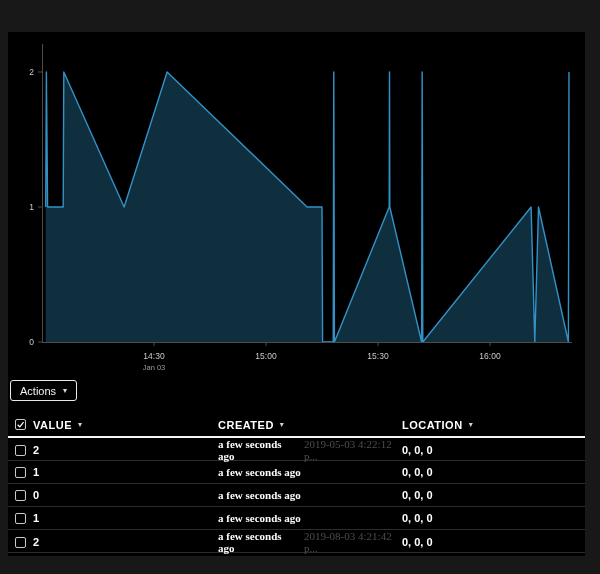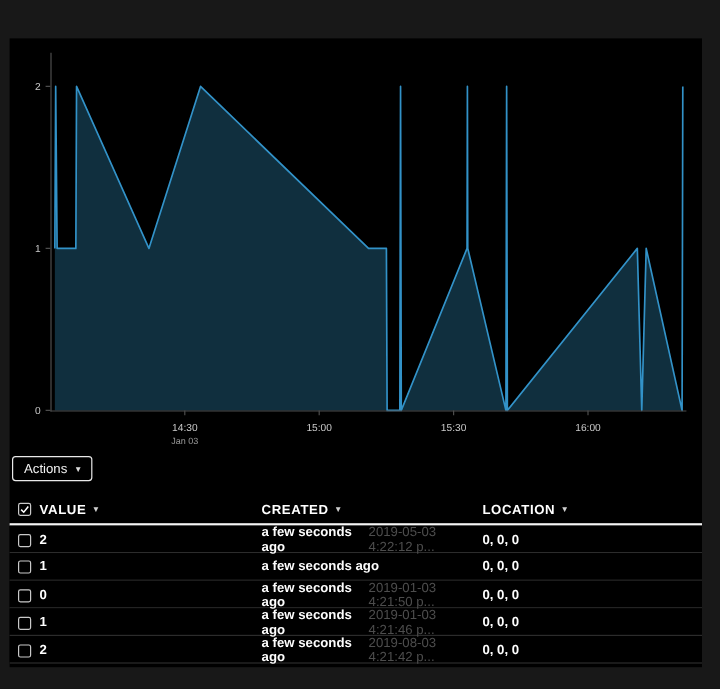--- a/index.html
+++ b/index.html
@@ -23,21 +23,21 @@
   .thead,.row{display:grid;grid-template-columns:18px 185px 184px 1fr;align-items:center;
       padding-left:7px;}
   .thead{height:23px;border-bottom:2px solid #f5f5f5;}
   .th{display:flex;align-items:center;gap:6px;font-size:11px;font-weight:bold;color:#fff;
       letter-spacing:.5px;cursor:pointer;}
   .th .caret{font-size:8px;color:#cfcfcf;font-weight:normal;}
   .row{height:22px;border-bottom:1px solid #2c2c2c;background:#000;}
   .cb{width:9px;height:9px;border:1px solid #c9c9c9;border-radius:2px;display:inline-flex;
       align-items:center;justify-content:center;cursor:pointer;box-sizing:content-box;}
   .val,.loc{font-size:11px;font-weight:bold;color:#fff;}
-  .created{display:flex;align-items:center;gap:8px;font-size:11px;}
+  .created{display:flex;align-items:center;gap:8px;font-size:11px;font-family:Liberation Serif, serif;}
   .created .rel{color:#fdfdfd;font-weight:bold;}
   .created .abs{color:#4d4d4d;}
 </style>
 </head>
 <body>
 
 <div class="page">
   <div class="card">
 
     <svg class="chart" width="577" height="346" viewBox="0 0 577 346">
@@ -107,30 +107,28 @@
             <span class="created">
               <span class="rel">a few seconds ago</span>
             </span>
             <span class="loc">0, 0, 0</span>
           </div>
           <div class="row">
             <span class="cb"></span>
             <span class="val">0</span>
             <span class="created">
               <span class="rel">a few seconds ago</span>
-              <span class="abs">2019-01-03 4:21:50 p...</span>
             </span>
             <span class="loc">0, 0, 0</span>
           </div>
           <div class="row">
             <span class="cb"></span>
             <span class="val">1</span>
             <span class="created">
               <span class="rel">a few seconds ago</span>
-              <span class="abs">2019-01-03 4:21:46 p...</span>
             </span>
             <span class="loc">0, 0, 0</span>
           </div>
           <div class="row">
             <span class="cb"></span>
             <span class="val">2</span>
             <span class="created">
               <span class="rel">a few seconds ago</span>
               <span class="abs">2019-08-03 4:21:42 p...</span>
             </span>

